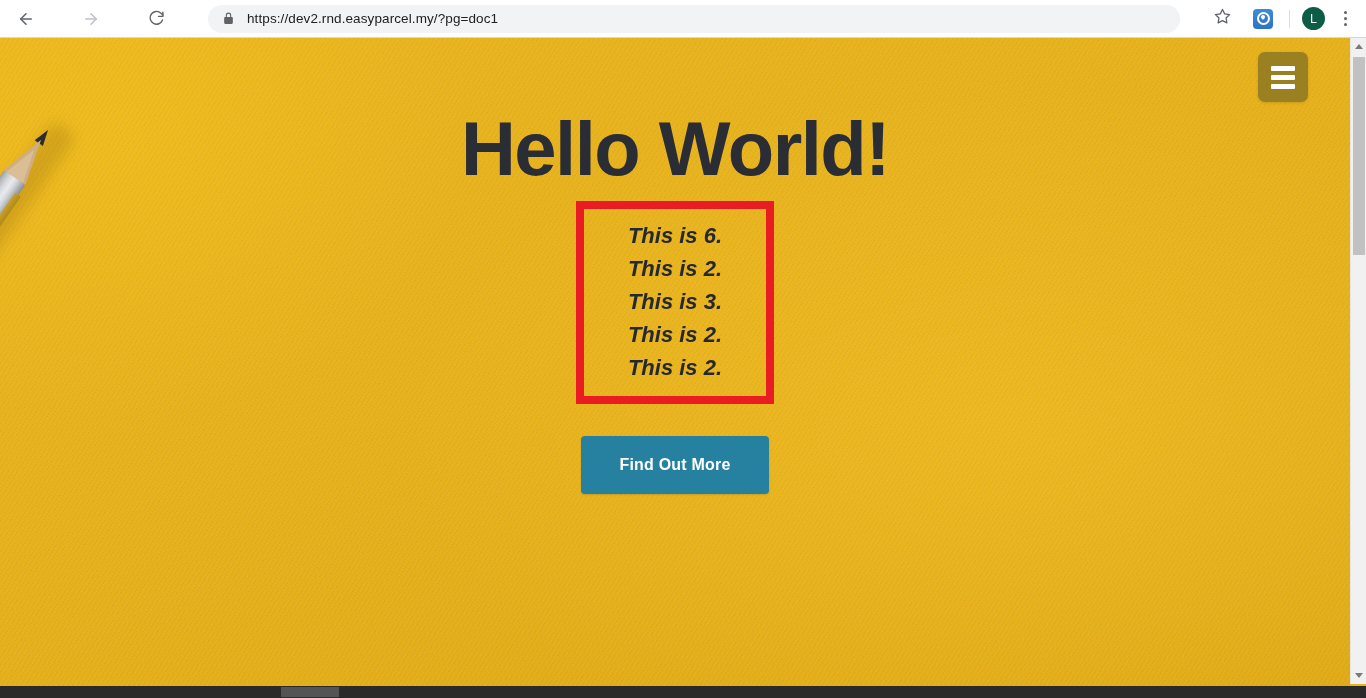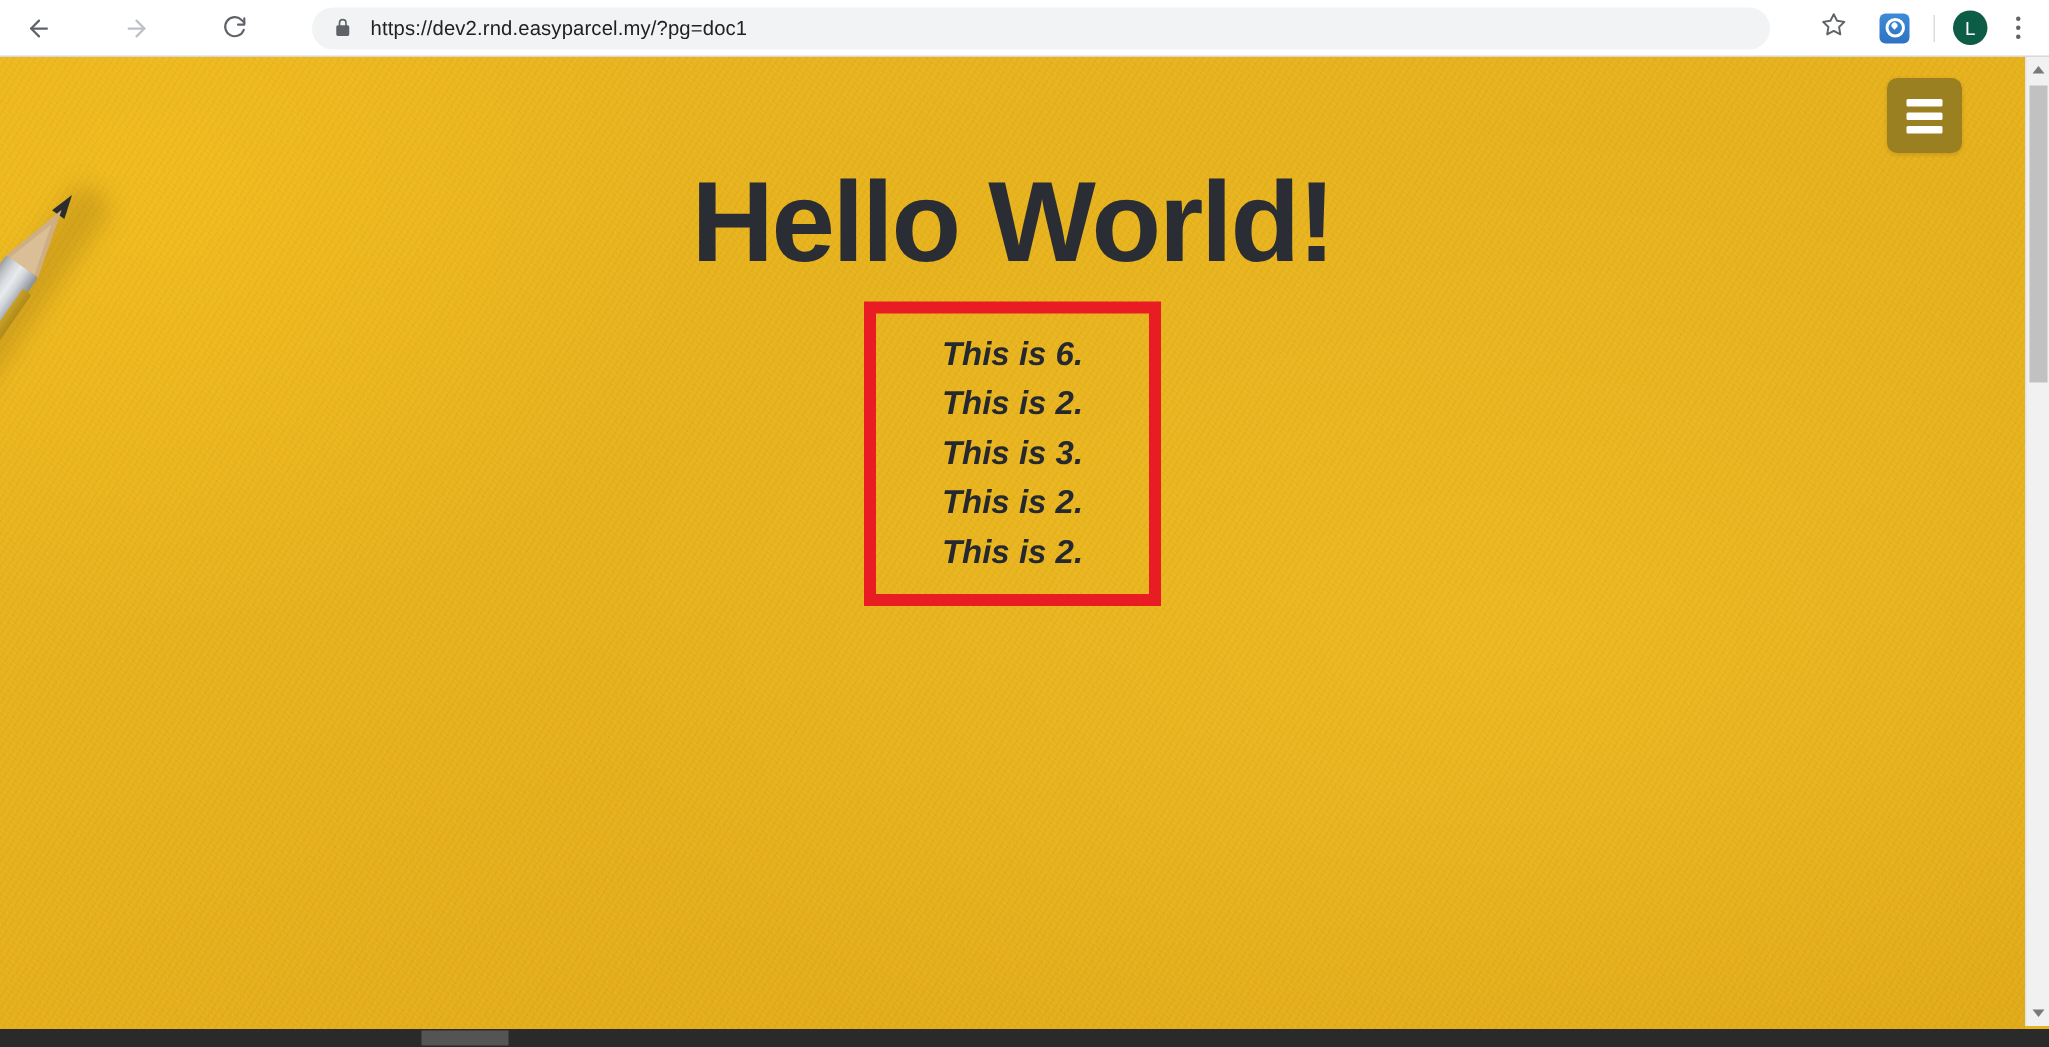--- a/index.html
+++ b/index.html
@@ -319,20 +319,21 @@
       <h1 class="hero-title">Hello World!</h1>
 
       <div class="list-box">
         <p>This is 6.</p>
         <p>This is 2.</p>
         <p>This is 3.</p>
         <p>This is 2.</p>
         <p>This is 2.</p>
       </div>
 
+      <button class="cta-button">Find Out More</button>
     </div>
   </div>
 </div>
 
 <div class="vscroll">
   <div class="vscroll-arrow">
     <span class="tri-up"></span>
   </div>
   <div class="vscroll-thumb"></div>
   <div class="vscroll-arrow vscroll-bottom-arrow">

